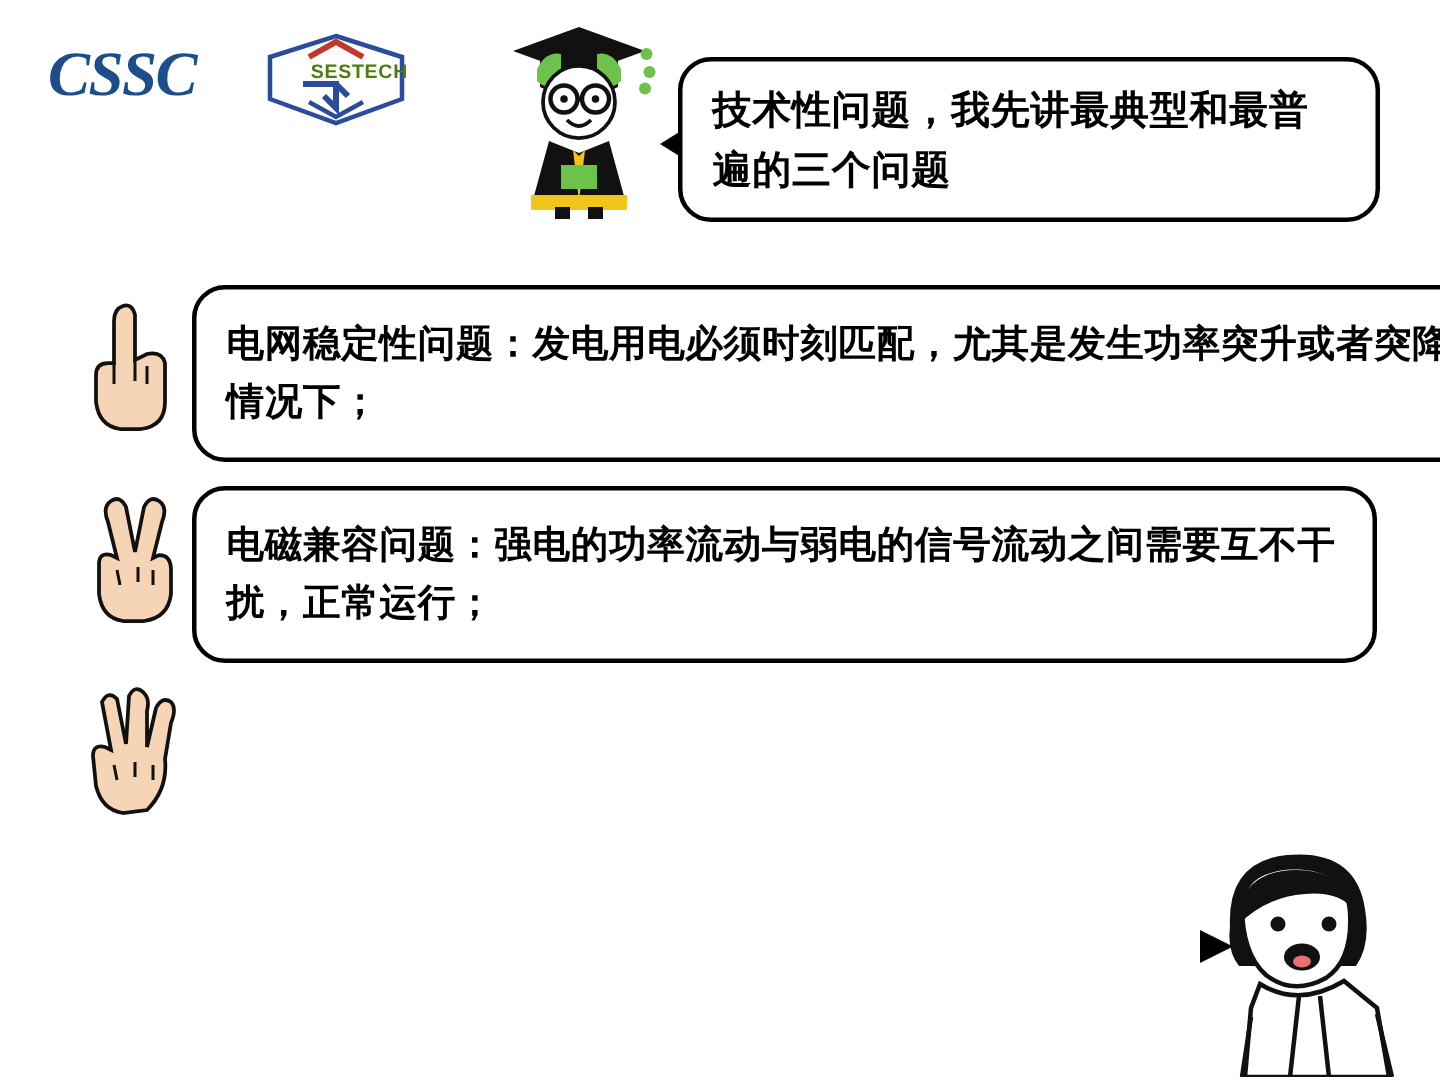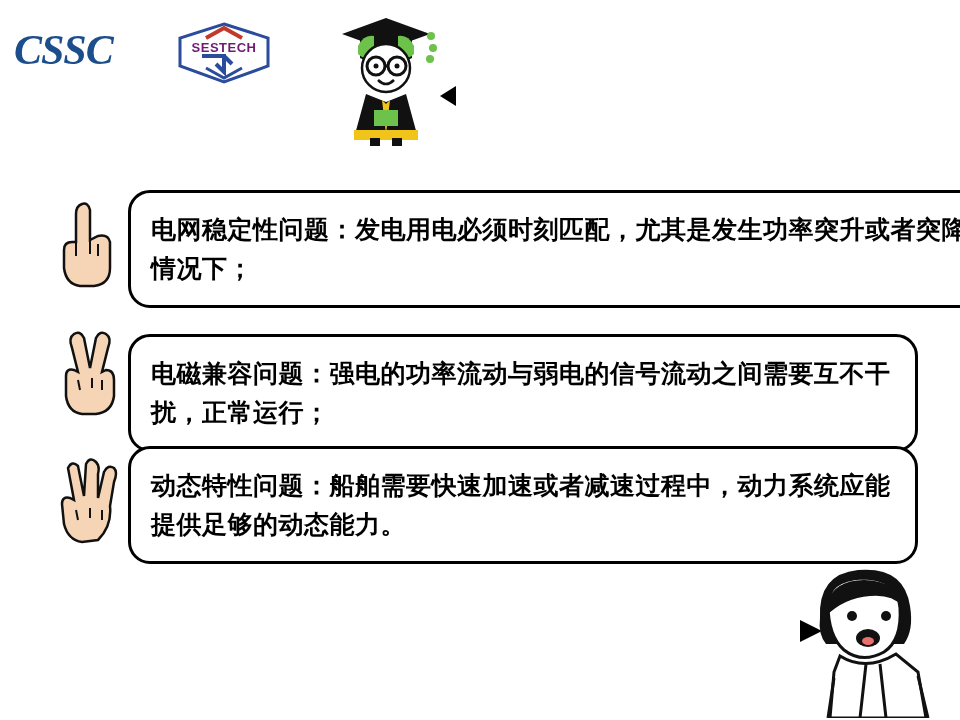--- a/index.html
+++ b/index.html
@@ -7,34 +7,34 @@
     width:960px;height:720px;
     background:#ffffff;
     font-family:"Liberation Sans","DejaVu Sans",sans-serif;
     position:relative;
     overflow:hidden;
   }
   .slide{position:relative;width:960px;height:720px;}
 
   
   .logo-cssc{
-    position:absolute;left:14px;top:26px;
+    position:absolute;left:32px;top:26px;
     font-family:"Liberation Serif","DejaVu Serif",serif;
     font-size:42px;font-weight:bold;font-style:italic;
     color:#1c4e8c;letter-spacing:-1px;
   }
   .logo-sestech{
     position:absolute;left:176px;top:22px;width:96px;height:62px;
   }
   .logo-sestech .hex{
     position:absolute;left:0;top:0;width:96px;height:62px;
   }
   .logo-sestech .setext{
-    position:absolute;left:0;top:18px;width:96px;text-align:center;
-    font-size:13px;font-weight:bold;color:#701a75;letter-spacing:.5px;
+    position:absolute;left:0;top:18px;width:96px;text-align:right;
+    font-size:13px;font-weight:bold;color:#4d7c0f;letter-spacing:.5px;
     font-family:"Liberation Sans",sans-serif;
   }
 
   
   .grad{position:absolute;left:330px;top:6px;width:112px;height:140px;}
 
   
   .bubble{
     position:absolute;
     border:3px solid #000;
@@ -50,21 +50,21 @@
     font-weight:bold;
     color:#000;
     line-height:1.55;
     letter-spacing:.5px;
   }
 
   #bubble-title{left:452px;top:38px;width:468px;height:110px;padding:10px 20px;}
   #bubble-title p{font-size:26px;}
 
   #bubble-1{left:128px;top:190px;width:893px;height:118px;padding:8px 20px;}
-  #bubble-2{left:128px;top:334px;width:790px;height:118px;padding:8px 20px;}
+  #bubble-2{left:128px;top:324px;width:790px;height:118px;padding:8px 20px;}
   #bubble-3{left:128px;top:446px;width:790px;height:118px;padding:8px 20px;}
   #bubble-1 p,#bubble-2 p,#bubble-3 p{font-size:25px;}
 
   #bubble-summary{left:68px;top:590px;width:740px;height:78px;padding:8px 22px;}
   #bubble-summary p{font-size:26px;}
 
   
   .tail{position:absolute;width:0;height:0;}
   #tail-title{left:440px;top:86px;border-top:10px solid transparent;border-bottom:10px solid transparent;border-right:16px solid #000;}
   #tail-summary{left:800px;top:620px;border-top:11px solid transparent;border-bottom:11px solid transparent;border-left:22px solid #000;}
@@ -121,20 +121,23 @@
       <path d="M52,94 L56,128 L60,94 L56,98 Z" fill="#f0c419"></path>
       <rect x="44" y="104" width="24" height="16" fill="#6cc24a"></rect>
       <rect x="24" y="124" width="64" height="10" fill="#f0c419"></rect>
 
       <rect x="40" y="132" width="10" height="8" fill="#111"></rect>
       <rect x="62" y="132" width="10" height="8" fill="#111"></rect>
     </svg>
   </div>
 
   <div class="tail" id="tail-title"></div>
+  <div class="bubble" id="bubble-title">
+    <p>技术性问题，我先讲最典型和最普遍的三个问题</p>
+  </div>
 
   <div class="hand" id="hand-1">
     <svg viewBox="0 0 72 96" width="72" height="96">
       <path d="M30,8 Q36,6 38,14 L38,44 L46,40 Q56,38 58,46 L58,72 Q58,88 42,90 L28,90 Q14,88 12,72 L12,54 Q12,46 20,46 L24,46 L24,18 Q24,10 30,8 Z" fill="#f5d5b5" stroke="#111" stroke-width="2.5"></path>
       <path d="M24,46 L24,60 M38,44 L38,58 M46,48 L46,60" fill="none" stroke="#111" stroke-width="2"></path>
     </svg>
   </div>
   <div class="bubble" id="bubble-1">
     <p>电网稳定性问题：发电用电必须时刻匹配，尤其是发生功率突升或者突降的情况下；</p>
   </div>
@@ -147,23 +150,20 @@
   </div>
   <div class="bubble" id="bubble-2">
     <p>电磁兼容问题：强电的功率流动与弱电的信号流动之间需要互不干扰，正常运行；</p>
   </div>
 
   <div class="hand" id="hand-3">
     <svg viewBox="0 0 72 96" width="72" height="96">
       <path d="M16,16 Q20,8 26,14 L32,44 L34,12 Q38,4 44,10 Q48,14 46,22 L46,46 L52,20 Q56,12 62,16 Q66,20 62,30 L58,54 Q60,74 46,88 L30,90 Q16,88 12,72 L10,52 Q10,44 18,46 L22,48 Z" fill="#f5d5b5" stroke="#111" stroke-width="2.5"></path>
       <path d="M24,58 L26,68 M38,56 L38,66 M50,58 L50,68" fill="none" stroke="#111" stroke-width="2"></path>
     </svg>
-  </div>
-  <div class="bubble" id="bubble-3">
-    <p>动态特性问题：船舶需要快速加速或者减速过程中，动力系统应能提供足够的动态能力。</p>
   </div>
 
   <div class="tail" id="tail-summary"></div>
 
   <div class="listener">
     <svg viewBox="0 0 150 158" width="150" height="158">
 
       <path d="M20,58 Q18,14 58,10 Q104,6 110,46 Q114,70 104,84 L26,84 Q18,74 20,58 Z" fill="#111"></path>
 
       <path d="M28,44 Q28,20 62,18 Q98,18 100,48 Q102,80 84,92 Q62,104 44,90 Q28,76 28,44 Z" fill="#fff" stroke="#111" stroke-width="3"></path>

